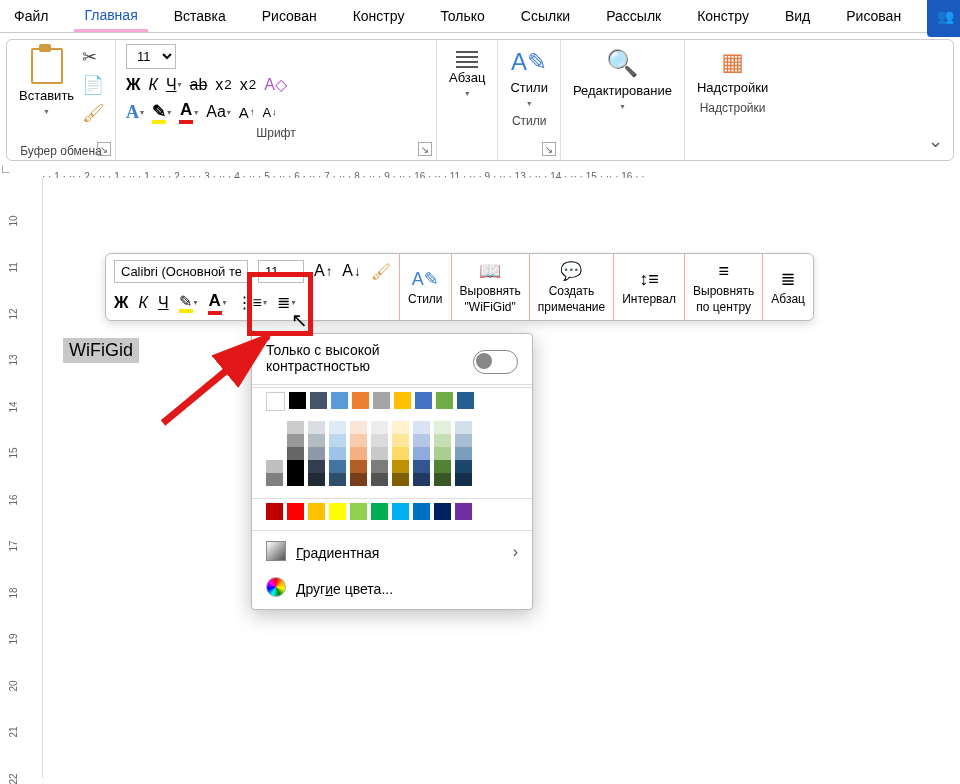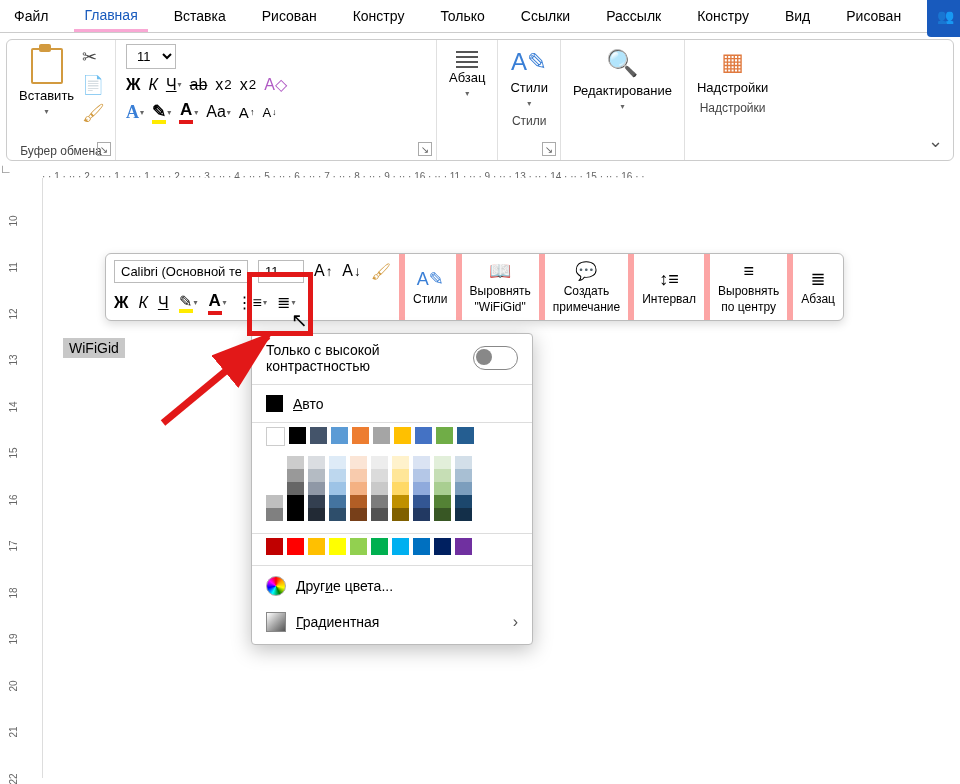--- a/index.html
+++ b/index.html
@@ -25,28 +25,28 @@
 .A-effect{color:#3a7fd6;font-weight:900;font-family:Georgia,serif;font-size:18px}
 .A-hl{font-weight:700;font-size:17px}
 .hl-bar{display:inline-block;width:14px;height:4px;background:#ffeb00;margin-top:-2px}
 .fc-bar{display:inline-block;width:14px;height:4px;background:#e21818}
 .launcher{position:absolute;right:4px;bottom:4px;font-size:10px;color:#666;border:1px solid #aaa;width:12px;height:12px;display:flex;align-items:center;justify-content:center}
 .ruler{height:18px;margin-left:42px;position:relative;background:#fff;font-size:10px;color:#666;display:flex;align-items:center;overflow:hidden}
 .ruler-corner{position:absolute;left:0;top:162px;font-size:12px;color:#666;font-weight:bold}
 .vruler{position:absolute;left:0;top:180px;width:26px;bottom:0;font-size:10px;color:#666;display:flex;flex-direction:column;align-items:center;background:#fff}
 .vruler div{height:48px;display:flex;align-items:center;writing-mode:vertical-rl;transform:rotate(180deg)}
 .page{position:absolute;left:42px;top:178px;width:860px;height:600px;background:#fff;border-left:1px solid #ddd}
-.sel-text{position:absolute;left:20px;top:160px;background:#c8c8c8;padding:2px 6px;font-size:14px}
+.sel-text{position:absolute;left:20px;top:160px;background:#c8c8c8;padding:2px 6px;font-size:18px}
 .mini-tb{position:absolute;left:62px;top:75px;background:#fff;border:1px solid #bbb;border-radius:6px;box-shadow:0 3px 10px rgba(0,0,0,.15);display:flex;height:66px}
-.mini-sec{border-right:6px solid #fca5a5;padding:4px 8px;display:flex;flex-direction:column;align-items:center;justify-content:center;gap:2px;font-size:12px}
+.mini-sec{border-right:1px solid #fca5a5;padding:4px 8px;display:flex;flex-direction:column;align-items:center;justify-content:center;gap:2px;font-size:12px}
 .mini-sec .row{gap:10px}
 .redbox{position:absolute;left:204px;top:94px;width:56px;height:54px;border:5px solid #e21818;z-index:5;pointer-events:none}
 .arrow{position:absolute;left:115px;top:150px;z-index:4;pointer-events:none}
 .dropdown{position:absolute;left:208px;top:155px;width:280px;background:#fff;border:1px solid #bbb;border-radius:4px;box-shadow:0 5px 20px rgba(0,0,0,.25);z-index:3;padding-bottom:4px}
-.dd-row{padding:8px 14px;display:flex;align-items:center;gap:10px;font-size:14px}
+.dd-row{padding:8px 14px;display:flex;align-items:flex-end;gap:10px;font-size:14px}
 .dd-sep{border-top:1px solid #ddd;margin:2px 0}
 .dd-head{font-weight:600;padding:8px 14px;font-size:14px}
 .toggle{margin-left:auto;width:48px;height:22px;border:1px solid #888;border-radius:12px;position:relative;background:#fff}
 .toggle::before{content:"";position:absolute;left:2px;top:2px;width:16px;height:16px;border-radius:50%;background:#888}
 .swatches{display:flex;flex-wrap:wrap;gap:4px;padding:2px 14px 8px}
 .sw{width:17px;height:17px}
 .sw.b{border:1px solid #ccc}
 .shades{display:flex;gap:4px;padding:2px 14px 10px}
 .shade-col{display:flex;flex-direction:column;gap:0}
 .shade-col .sw{height:13px}
@@ -140,20 +140,21 @@
               <span class="A-hl">A</span>
               <span class="fc-bar"></span>
             </span>
             <span class="caret">▾</span>
           </span>
         <span class="ico">Aa<span class="caret">▾</span></span>
         <span class="ico" style="font-size:15px">A<sup style="font-size:9px">↑</sup></span>
         <span class="ico" style="font-size:13px">A<sup style="font-size:9px">↓</sup></span>
       </div>
     </div>
+    <div class="group-label">Шрифт</div>
     <div class="launcher">↘</div>
   </div>
 
   <div class="group">
     <div class="big-btn">
       <div class="paraicon">
           <span></span>
           <span></span>
           <span></span>
           <span></span>
@@ -310,24 +311,20 @@
       </defs>
     <line x1="5" y1="95" x2="110" y2="8" stroke="#e21818" stroke-width="7" marker-end="url(#ah)"></line>
   </svg>
 
   <div class="dropdown">
     <div class="dd-row">
       <span>Только с высокой контрастностью</span>
       <span class="toggle"></span>
     </div>
     <div class="dd-sep"></div>
-    <div class="dd-row">
-      <span class="sw" style="background:#000"></span>
-      <span><span class="underline-span">А</span>вто</span>
-    </div>
     <div class="dd-sep"></div>
     <div class="swatches" id="theme-sw">
         <div class="sw b" style="background: rgb(255, 255, 255);"></div>
         <div class="sw" style="background: rgb(0, 0, 0);"></div>
         <div class="sw" style="background: rgb(68, 84, 106);"></div>
         <div class="sw" style="background: rgb(91, 155, 213);"></div>
         <div class="sw" style="background: rgb(237, 125, 49);"></div>
         <div class="sw" style="background: rgb(165, 165, 165);"></div>
         <div class="sw" style="background: rgb(255, 192, 0);"></div>
         <div class="sw" style="background: rgb(68, 114, 196);"></div>
@@ -414,24 +411,24 @@
         <div class="sw" style="background: rgb(255, 255, 0);"></div>
         <div class="sw" style="background: rgb(146, 208, 80);"></div>
         <div class="sw" style="background: rgb(0, 176, 80);"></div>
         <div class="sw" style="background: rgb(0, 176, 240);"></div>
         <div class="sw" style="background: rgb(0, 112, 192);"></div>
         <div class="sw" style="background: rgb(0, 32, 96);"></div>
         <div class="sw" style="background: rgb(112, 48, 160);"></div>
       </div>
     <div class="dd-sep"></div>
     <div class="dd-row">
+      <span class="grad-sw"></span>
+      <span><span class="underline-span">Г</span>радиентная</span>
+
+      <span class="chev-r">›</span>
+    </div>
+    <div class="dd-row">
       <span class="rainbow"></span>
       <span>Друг<span class="underline-span">и</span>е цвета...</span>
 
     </div>
-    <div class="dd-row">
-      <span class="grad-sw"></span>
-      <span><span class="underline-span">Г</span>радиентная</span>
-
-      <span class="chev-r">›</span>
-    </div>
   </div>
 </div>
 
 </body></html>

